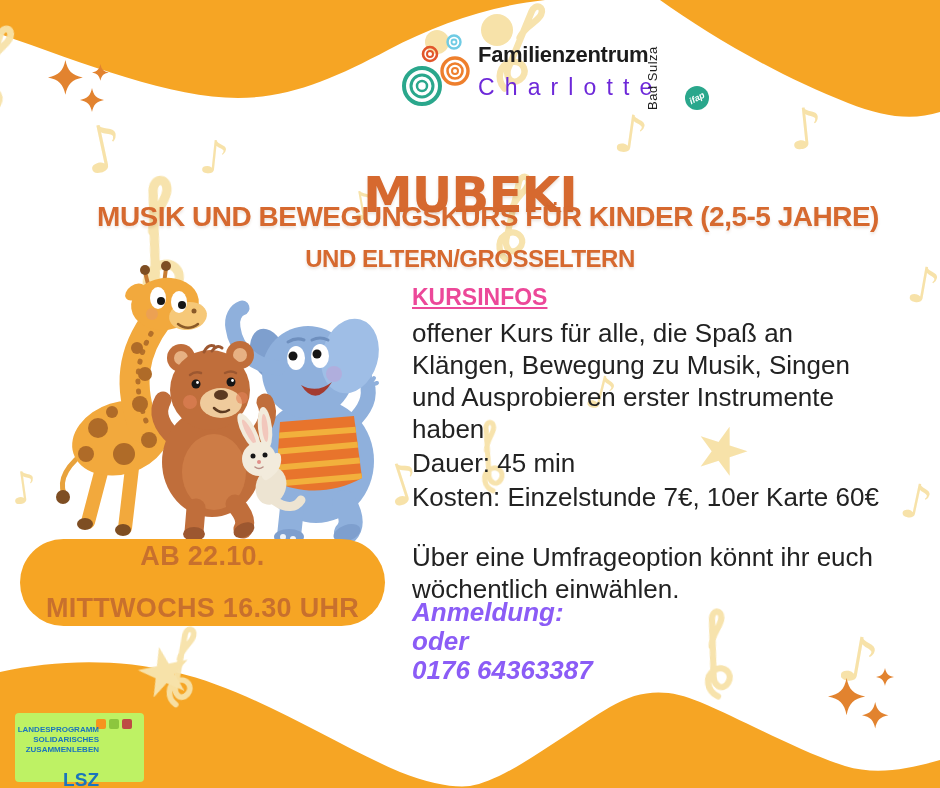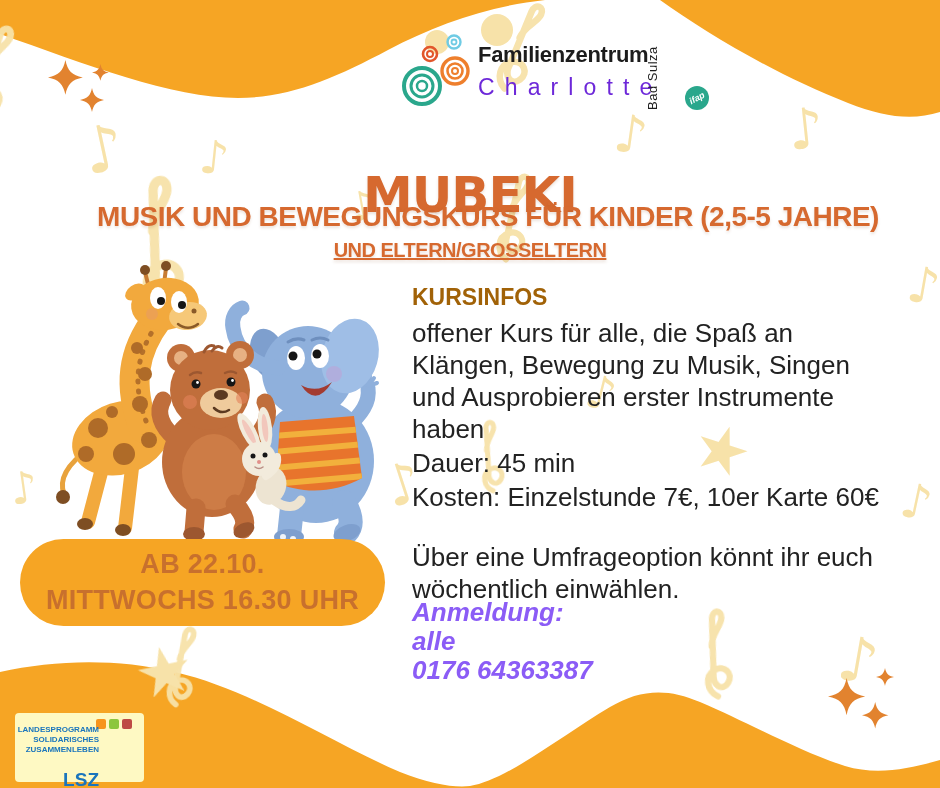--- a/index.html
+++ b/index.html
@@ -34,49 +34,49 @@
   .title{
     position:absolute;left:0;top:134px;width:940px;text-align:center;
     font-family:"DejaVu Sans",sans-serif;font-weight:800;font-size:50px;
     letter-spacing:-1px;color:#d6692f;text-shadow:0 2px 3px rgba(120,60,20,0.15);margin-top:32px;
   }
   .subtitle{
     position:absolute;left:0;top:201px;width:940px;text-align:center;
     color:#d6692f;font-weight:700;text-shadow:0 2px 3px rgba(120,60,20,0.15);
   }
   .subtitle .l1{font-size:28px;letter-spacing:-0.5px;white-space:nowrap;padding-left:36px;}
-  .subtitle .l2{font-size:20px;letter-spacing:-0.5px;white-space:nowrap;margin-top:6px;text-decoration:underline;}
+  .subtitle .l2{font-size:24px;letter-spacing:-0.5px;white-space:nowrap;margin-top:12px;}
 
   
   .animals{position:absolute;left:28px;top:256px;width:385px;height:285px;}
 
   
   .info{position:absolute;left:412px;top:284px;width:512px;}
-  .info-heading{font-size:23px;font-weight:700;color:#a16207;}
+  .info-heading{font-size:23px;font-weight:700;color:#ec4899;text-decoration:underline;}
   .course-desc{font-size:26px;line-height:1.23;max-width:470px;margin-top:7px;color:#222;}
   .info-line{font-size:26px;line-height:1.23;margin-top:2px;color:#222;white-space:nowrap;}
   .info-note{font-size:26px;line-height:1.23;max-width:470px;margin-top:28px;color:#222;}
 
   
   .schedule-badge{
     position:absolute;left:20px;top:539px;width:365px;height:87px;border-radius:44px;
-    background:#f6a524;display:flex;flex-direction:column;align-items:center;justify-content:center;
+    background:#f6a524;display:flex;flex-direction:column;align-items:center;justify-content:space-between;
   }
   .schedule-badge .b1,.schedule-badge .b2{
     font-weight:800;font-size:27px;color:#c8702d;letter-spacing:0.3px;line-height:1.3;white-space:nowrap;
   }
 
   
   .registration{position:absolute;left:412px;top:598px;width:512px;
     font-weight:700;font-style:italic;font-size:26px;line-height:1.12;color:#8b5cf6;}
   .registration div{white-space:nowrap;}
 
   
   .lsz{
-    position:absolute;left:15px;top:713px;width:129px;height:69px;background:#fef9c3;border-radius:4px;
+    position:absolute;left:15px;top:713px;width:129px;height:69px;background:#bef264;border-radius:4px;
   }
   .lsz-squares{position:absolute;right:12px;top:6px;display:flex;gap:3px;}
   .lsz-squares i{width:10px;height:10px;border-radius:2px;display:block;}
   .sq-orange{background:#f7941d;}
   .sq-green{background:#8cc63e;}
   .sq-red{background:#be4b44;}
   .lsz-text{position:absolute;right:45px;top:12px;text-align:right;color:#1b75bc;
     font-size:8px;font-weight:700;line-height:1.22;letter-spacing:0;white-space:nowrap;}
   .lsz-abbr{position:absolute;right:45px;top:56px;color:#1b75bc;font-size:19px;font-weight:700;}
 </style>
@@ -289,21 +289,21 @@
     <div class="info-note">Über eine Umfrageoption könnt ihr euch wöchentlich einwählen.</div>
   </div>
 
   <div class="schedule-badge">
     <div class="b1">AB 22.10.</div>
     <div class="b2">MITTWOCHS 16.30 UHR</div>
   </div>
 
   <div class="registration">
     <div>Anmeldung:</div>
-    <div>alle</div>
+    <div>oder</div>
     <div>0176 64363387</div>
   </div>
 
   <div class="lsz">
     <div class="lsz-squares">
       <i class="sq-orange"></i>
         <i class="sq-green"></i>
         <i class="sq-red"></i>
     </div>
     <div class="lsz-text">

